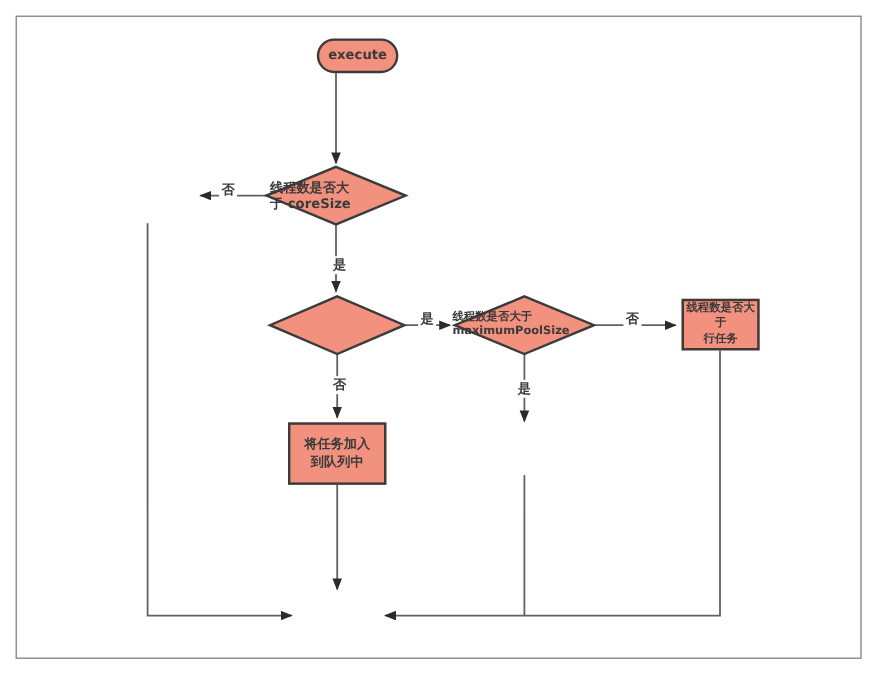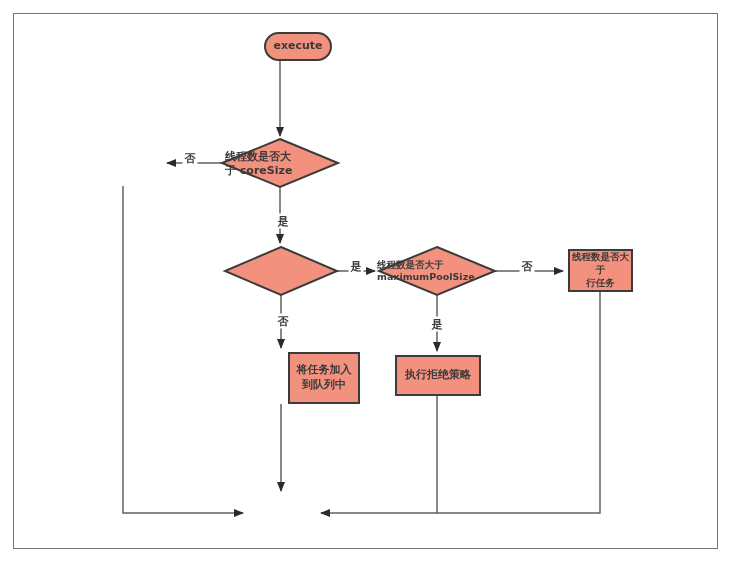--- a/index.html
+++ b/index.html
@@ -71,28 +71,25 @@
   <div class="node stadium" style="left:264px;top:32px;width:68px;height:29px;">
     <span>execute</span>
   </div>
 
 
   <div class="node small" style="left:568px;top:249px;width:65px;height:43px;">
     <span>线程数是否大于
 行任务</span>
   </div>
 
-  <div class="node" style="left:240px;top:352px;width:72px;height:52px;margin-left:48px;">
+  <div class="node" style="left:240px;top:352px;width:82px;height:52px;">
     <span>将任务加入
 到队列中</span>
   </div>
 
-  <div class="node" style="left:395px;top:355px;width:86px;height:41px;">
-    <span>执行拒绝策略</span>
-  </div>
 
 
   <div class="edge-label" style="left:190px;top:158px;">否</div>
   <div class="edge-label" style="left:283px;top:221px;">是</div>
   <div class="edge-label" style="left:356px;top:266px;">是</div>
   <div class="edge-label" style="left:527px;top:266px;">否</div>
   <div class="edge-label" style="left:283px;top:321px;">否</div>
   <div class="edge-label" style="left:437px;top:324px;">是</div>
 
 </div>

